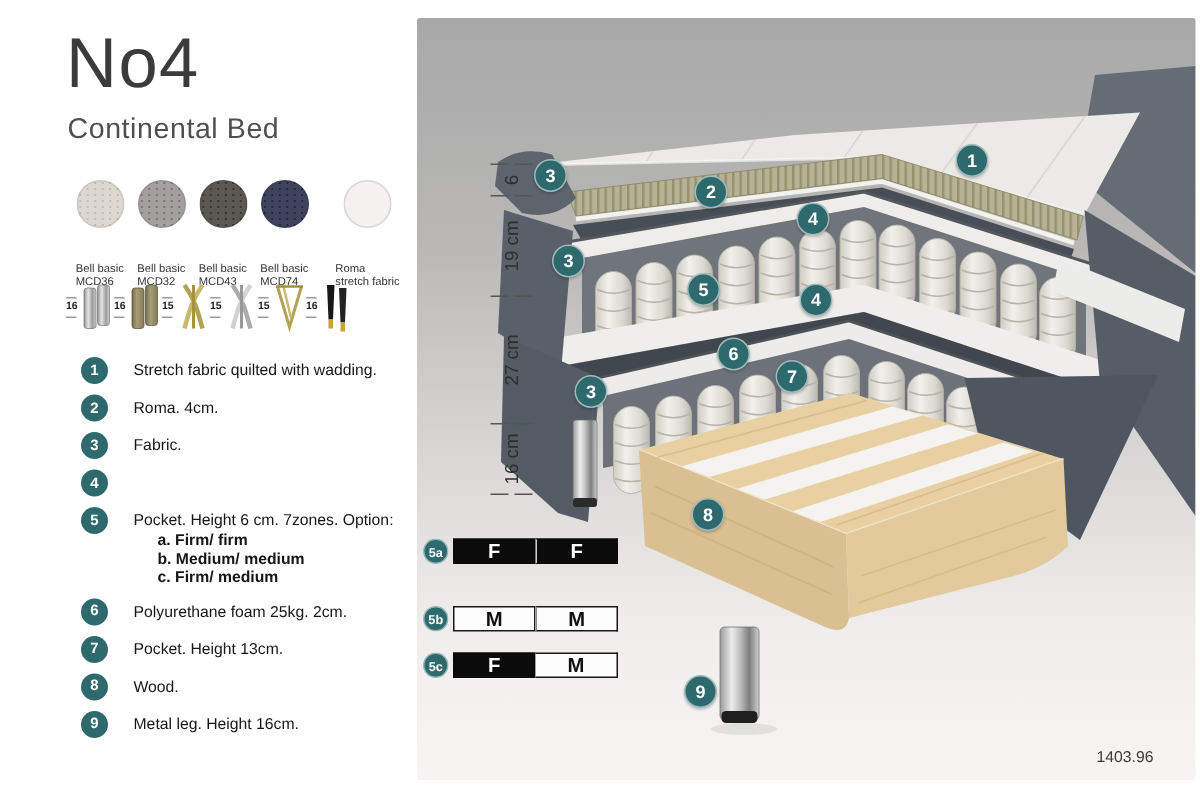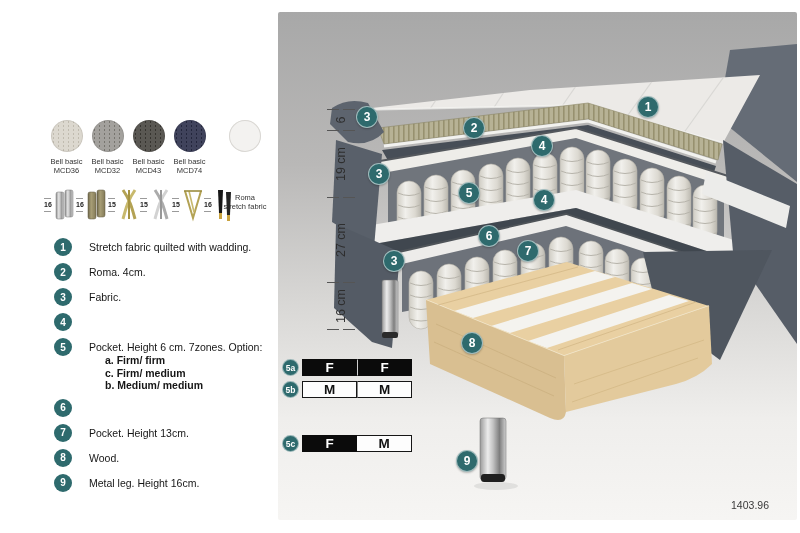--- a/index.html
+++ b/index.html
@@ -8,34 +8,34 @@
   #stage { position:relative; width:800px; height:533px; background:#fff; }
 
   
   .title { position:absolute; left:44px; top:14px; font-size:47px; font-weight:300;
            letter-spacing:1px; color:#3b3b3b; }
   .subtitle { position:absolute; left:45px; top:76px; font-size:19px; font-weight:300;
               letter-spacing:.4px; color:#4f4f4f; }
 
   .fabrics { position:absolute; left:46px; top:120px; display:flex; align-items:flex-start; }
   .fabric { width:41px; display:flex; flex-direction:column; align-items:center; }
-  .fabric.roma { width:58px; margin-left:6px;gap:36px; }
+  .fabric.roma { width:58px; margin-left:6px; }
   .swatch { width:32px; height:32px; border-radius:50%;
             background-size:5px 4px; box-shadow: inset 0 0 0 1px rgba(0,0,0,.08); }
   .sw-mcd36 { background-color:#dcd8cf;
       background-image:radial-gradient(circle at 50% 50%, #c0bbaf 26%, transparent 27%); }
   .sw-mcd32 { background-color:#a3a19d;
       background-image:radial-gradient(circle at 50% 50%, #77756f 26%, transparent 27%); }
   .sw-mcd43 { background-color:#5a5853;
       background-image:radial-gradient(circle at 50% 50%, #36342f 26%, transparent 27%); }
   .sw-mcd74 { background-color:#40435c;
       background-image:radial-gradient(circle at 50% 50%, #23263c 26%, transparent 27%); }
   .sw-roma  { background-color:#f3f2f0; box-shadow: inset 0 0 0 1px #d9d7d3; }
-  .fabric-label { margin-top:5px; font-size:7.5px; line-height:9px; color:#333;
-                  text-align:center; white-space:nowrap; }
+  .fabric-label { margin-top:22px; font-size:7.5px; line-height:9px; color:#333;
+                  white-space:nowrap; }
 
   .legsrow { position:absolute; left:44px; top:188px; display:flex; align-items:flex-end; }
   .legopt { width:32px; display:flex; align-items:center; }
   .legnum { display:flex; flex-direction:column; align-items:center; margin-right:2px; }
   .legnum .dash { width:7px; height:0; border-top:1px solid #9a9a9a; margin:2px 0; }
   .legnum .n { font-size:7px; font-weight:bold; color:#222; line-height:8px; }
 
   .parts { position:absolute; left:54px; top:238px; width:218px; }
   .part { display:flex; align-items:flex-start; margin-bottom:7px; }
   .pnum { flex:0 0 18px; height:18px; border-radius:50%; background:#2e6a6d;
@@ -80,20 +80,22 @@
   .bar.b5c .cell.dark { border:1px solid #0b0b0b; }
   .bar.b5c .cell.light { border:1.5px solid #161616; border-left:none; }
 
   .version { position:absolute; right:28px; bottom:9px; font-size:10.5px; color:#3a3a3a; }
 </style>
 </head>
 <body>
 
 <div id="stage">
 
+  <div class="title">No4</div>
+  <div class="subtitle">Continental Bed</div>
 
   <div class="fabrics">
     <div class="fabric">
       <div class="swatch sw-mcd36"></div>
       <div class="fabric-label">
           <div>Bell basic</div>
           <div>MCD36</div>
         </div>
     </div>
     <div class="fabric">
@@ -229,26 +231,27 @@
       <span class="ptext">Fabric.</span>
       </div>
     <div class="part">
       <span class="pnum">4</span>
       </div>
     <div class="part">
       <span class="pnum">5</span>
       <span class="ptext"><span>Pocket. Height 6 cm. 7zones. Option:</span>
         <span class="popts" style="display:block">
           <span class="popt" style="display:block">a. Firm/ firm</span>
+          <span class="popt" style="display:block">b. Medium/ medium</span>
           <span class="popt" style="display:block">c. Firm/ medium</span>
-          <span class="popt" style="display:block">b. Medium/ medium</span>
         </span></span>
       </div>
     <div class="part">
       <span class="pnum">6</span>
+      <span class="ptext">Polyurethane foam 25kg. 2cm.</span>
       </div>
     <div class="part">
       <span class="pnum">7</span>
       <span class="ptext">Pocket. Height 13cm.</span>
       </div>
     <div class="part">
       <span class="pnum">8</span>
       <span class="ptext">Wood.</span>
       </div>
     <div class="part">
@@ -413,21 +416,21 @@
     <div class="co" style="left:183px; top:320px;">8</div>
     <div class="co" style="left:178px; top:438px;">9</div>
 
     <div class="firmrow" style="top:347px;">
       <span class="fbadge">5a</span>
       <span class="bar b5a">
         <span class="cell dark">F</span>
         <span class="cell dark">F</span>
       </span>
     </div>
-    <div class="firmrow" style="top:369px;">
+    <div class="firmrow" style="top:392px;">
       <span class="fbadge">5b</span>
       <span class="bar b5b">
         <span class="cell light">M</span>
         <span class="cell light">M</span>
       </span>
     </div>
     <div class="firmrow" style="top:423px;">
       <span class="fbadge">5c</span>
       <span class="bar b5c">
         <span class="cell dark">F</span>

